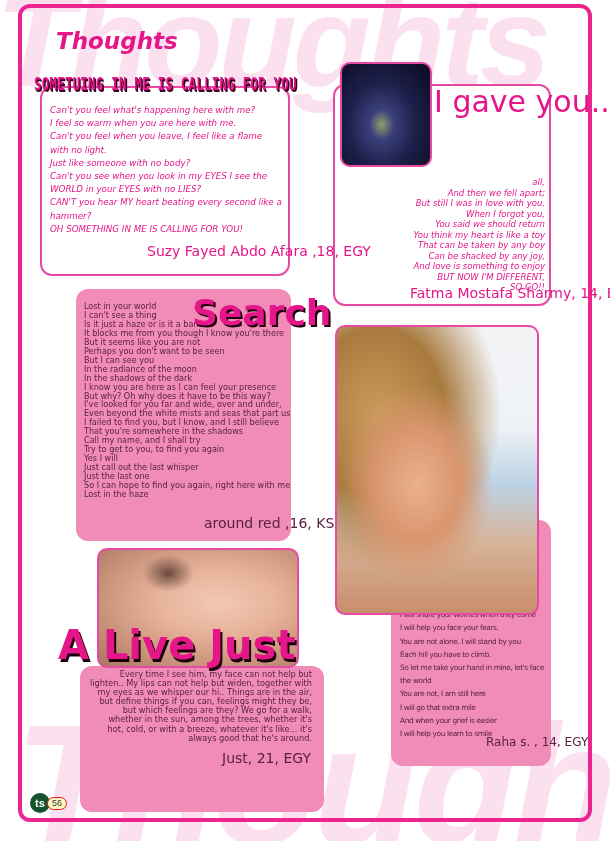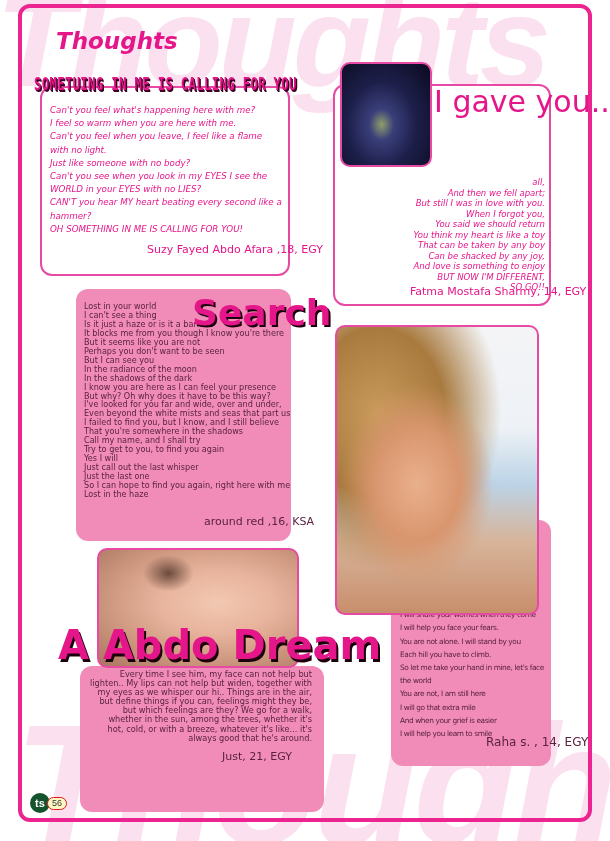--- a/index.html
+++ b/index.html
@@ -8,21 +8,21 @@
   .wm-top { left:-4px; top:-22px; font-size:128px; }
   .wm-bottom { left:14px; top:700px; font-size:170px; }
   .frame { position:absolute; left:18px; top:4px; width:566px; height:810px; border:4px solid #ec2490; border-radius:12px; z-index:1; }
   .page-title { position:absolute; left:56px; top:28px; font-family:"DejaVu Sans", sans-serif; font-weight:bold; font-style:italic; font-size:23px; color:#e5168a; z-index:3; }
   .box { position:absolute; border-radius:12px; z-index:2; box-sizing:border-box; }
   .box-outline { border:2px solid #e64aa2; background:#ffffff;font-style:italic; }
   .box-filled { background:#f18cb8; }
   .poem { font-size:9.2px; line-height:13px; white-space:pre-line; }
   .pink-text { color:#e5168a; }
   .dark-text { color:#5a2240; }
-  .author { position:absolute; font-size:11px; z-index:3; white-space:nowrap; }
+  .author { position:absolute; font-size:14px; z-index:3; white-space:nowrap; }
   .hand-title { position:absolute; z-index:4; font-family:"DejaVu Sans", sans-serif; font-weight:bold; white-space:nowrap; }
   .h1 { left:34px; top:74px; font-size:17px; color:#e5168a; letter-spacing:0.5px; text-shadow:1px 1px 0 #3a0022, 2px 2px 0 #3a0022; font-family:"DejaVu Sans Mono", monospace; transform:scaleX(0.72); transform-origin:left top; }
   .h2 { left:434px; top:84px; font-size:30px; color:#e5168a; font-weight:normal; font-family:"DejaVu Sans", sans-serif; }
   .h3 { left:192px; top:276px; font-size:36px; color:#e5168a; text-shadow:2px 2px 0 #1b000c; font-family:"DejaVu Sans", sans-serif;margin-top:16px; }
   .h4 { left:58px; top:622px; font-size:40px; color:#e5168a; text-shadow:2px 3px 0 #1b000c; font-family:"DejaVu Sans", sans-serif; }
   .photo { position:absolute; z-index:3; border-radius:10px; overflow:hidden; box-sizing:border-box; }
   .logo { position:absolute; left:30px; top:793px; z-index:4; display:flex; align-items:center; }
   .logo-circle { width:20px; height:20px; border-radius:50%; background:#14532d; color:#fff; font-size:11px; font-weight:bold; display:flex; align-items:center; justify-content:center; font-family:"Liberation Sans", sans-serif; }
   .logo-num { border:1.5px solid #e2161e; border-radius:7px; font-size:9px; color:#333; padding:0 4px; margin-left:-3px; background:#fef9c3; font-family:"Liberation Sans", sans-serif; line-height:11px; }
 </style>
@@ -86,21 +86,21 @@
 Yes I will
 Just call out the last whisper
 Just the last one
 So I can hope to find you again, right here with me
 Lost in the haze</div>
 </div>
 <div class="author dark-text" style="left:204px; top:515px;">around red ,16, KSA</div>
 <div class="hand-title h3">Search</div>
 
 <div class="photo" style="left:97px; top:548px; width:202px; height:120px; border:2px solid #e64aa2; background:radial-gradient(ellipse at 35% 20%, #6b4a3c 0%, transparent 14%), radial-gradient(ellipse at 60% 45%, #f2c8b2 0%, #e8b39c 35%, #c9937b 70%, #a87560 100%);"></div>
-<div class="hand-title h4">A Abdo Dream</div>
+<div class="hand-title h4">A Live Just</div>
 
 <div class="box box-filled" style="left:80px; top:666px; width:244px; height:146px;">
   <div class="poem dark-text" style="position:absolute; left:10px; top:4px; width:222px; text-align:right; white-space:normal; font-size:8.2px; line-height:9.1px;">Every time I see him, my face can not help but lighten.. My lips can not help but widen, together with my eyes as we whisper our hi.. Things are in the air, but define things if you can, feelings might they be, but which feelings are they? We go for a walk, whether in the sun, among the trees, whether it's hot, cold, or with a breeze, whatever it's like... it's always good that he's around.</div>
 </div>
 <div class="author dark-text" style="left:222px; top:750px;">Just, 21, EGY</div>
 
 <div class="photo" style="left:335px; top:325px; width:204px; height:290px; border:2px solid #e64aa2; background:radial-gradient(ellipse at 40% 55%, #e9b08c 0%, #d9966e 25%, transparent 45%), radial-gradient(ellipse at 20% 30%, #c89a5a 0%, #a87a3e 30%, transparent 55%), linear-gradient(180deg, #f4f4f6 0%, #eef2f6 35%, #bcd3e6 55%, #d7b49a 75%, #c88e6c 100%);"></div>
 
 <div class="box box-filled" style="left:391px; top:520px; width:160px; height:246px;">
   <div class="poem dark-text" style="position:absolute; left:9px; top:9px; width:148px; font-size:7.4px; line-height:13.2px; letter-spacing:-0.4px;">I cannot erase you from my heart

